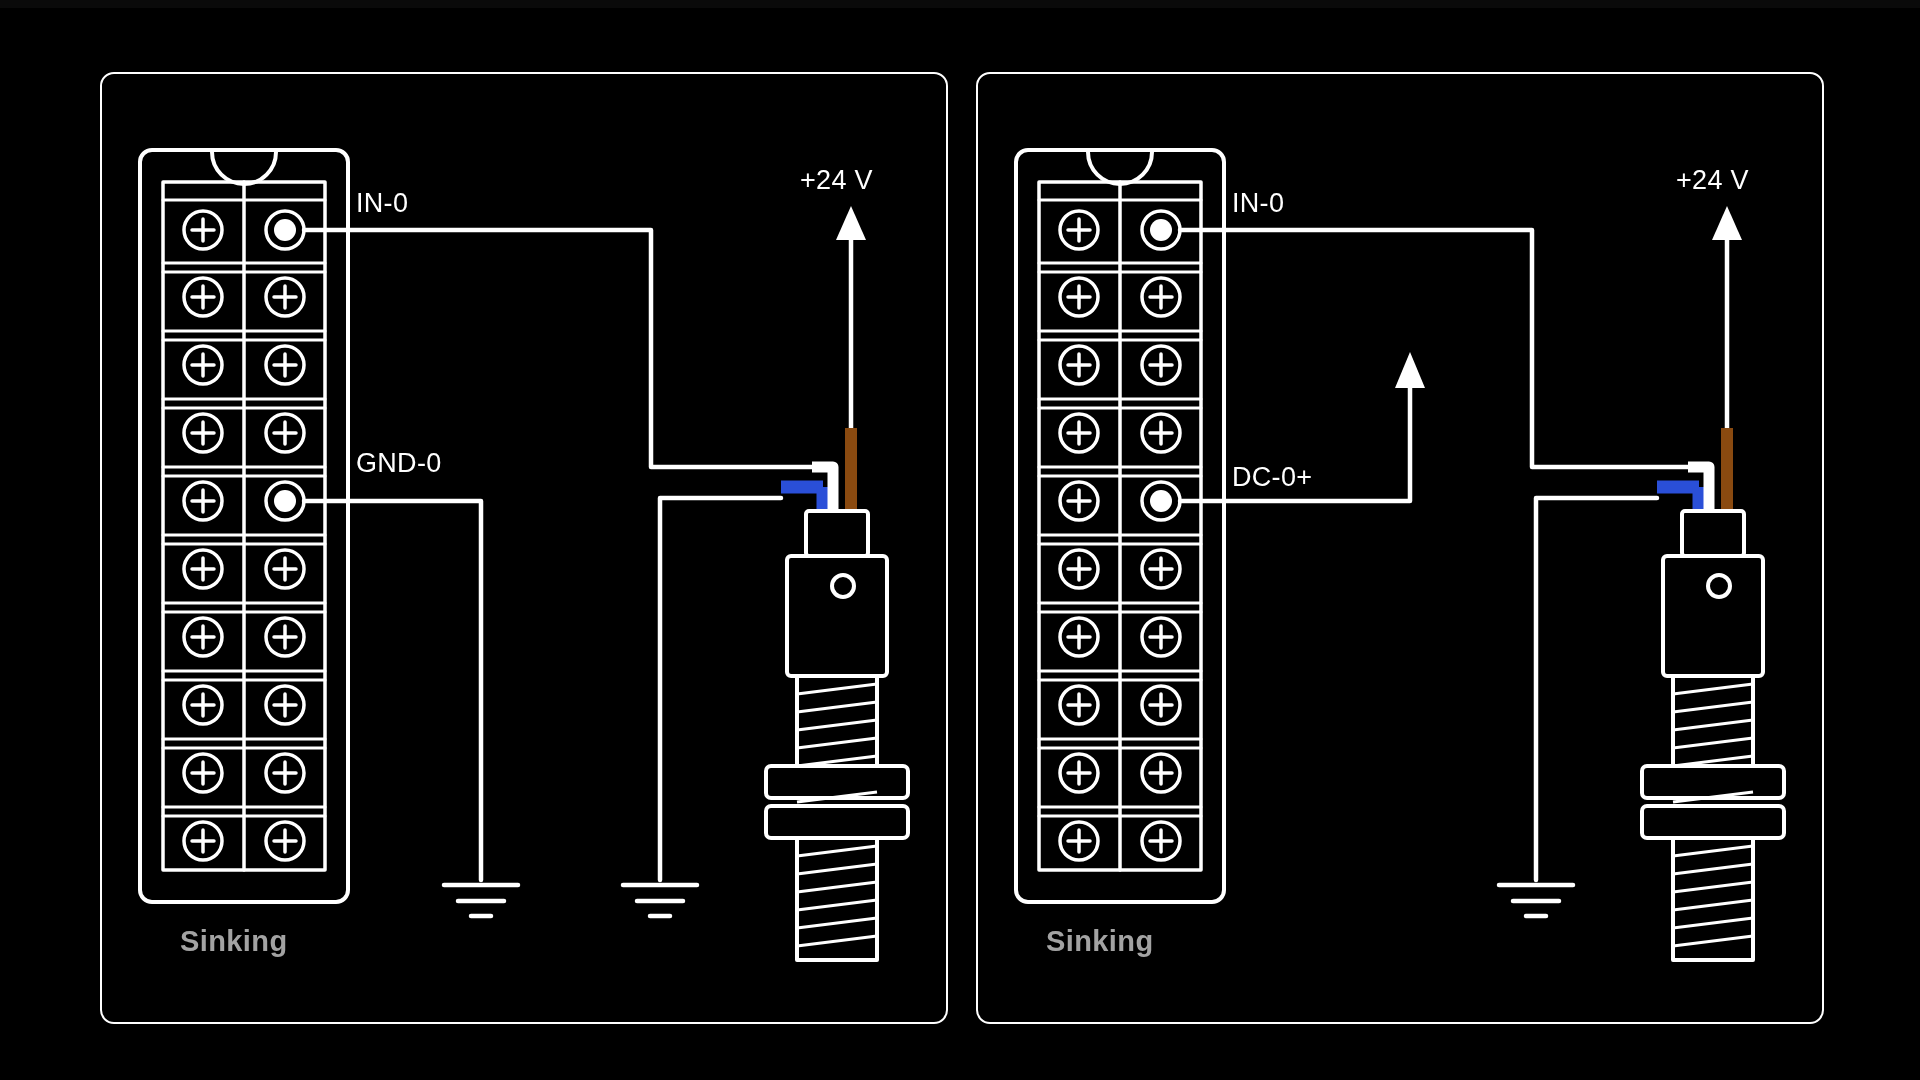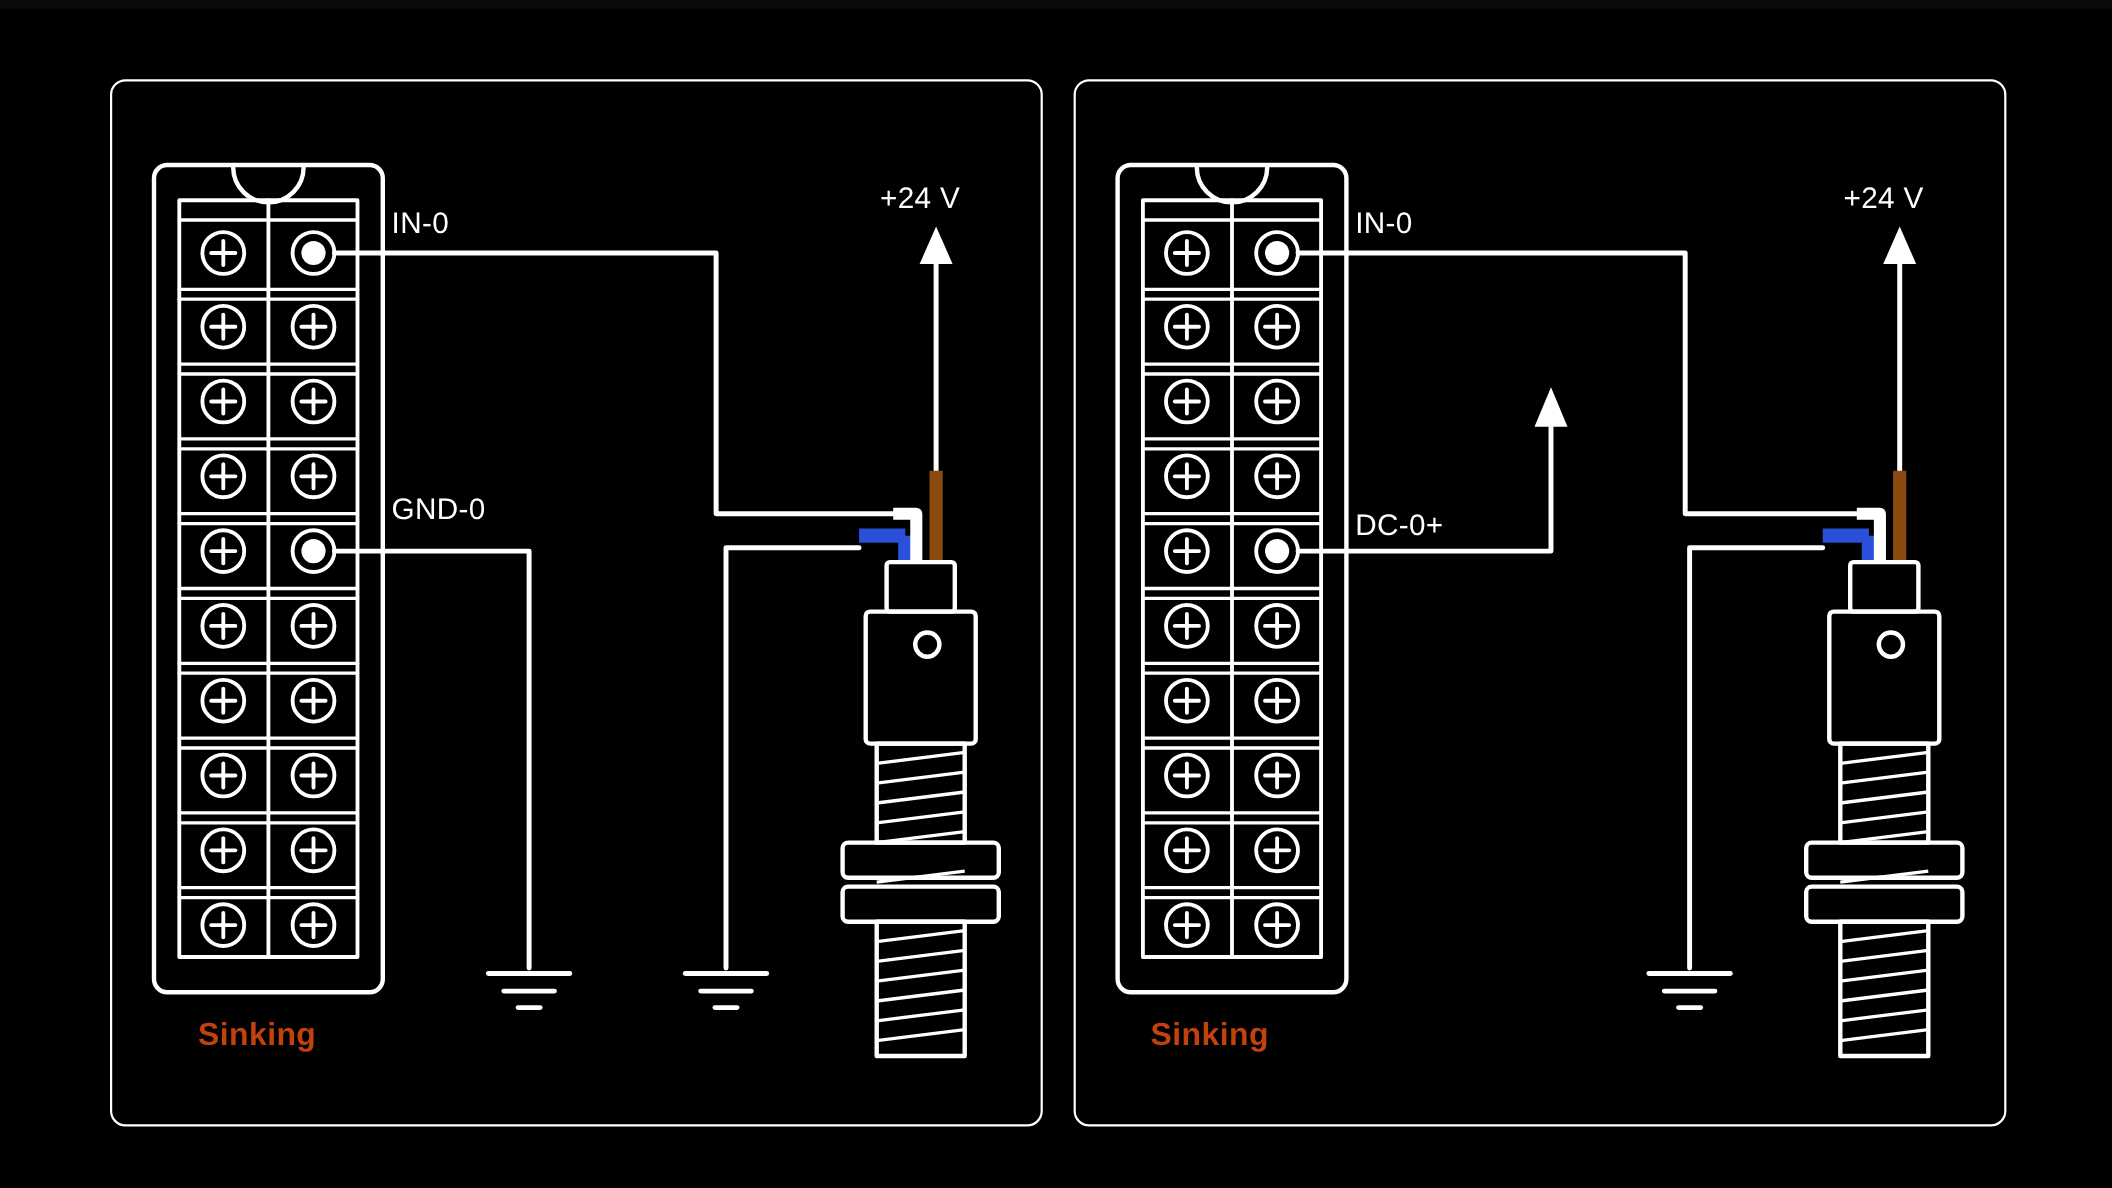--- a/index.html
+++ b/index.html
@@ -1,20 +1,20 @@
 <!DOCTYPE html>
 <html><head>
 <meta charset="utf-8">
 <style>
   html,body{margin:0;padding:0;background:#0a0a0a;}
   body{width:1920px;height:1080px;font-family:"Liberation Sans",sans-serif;overflow:hidden;}
   #stage{position:relative;width:1920px;height:1080px;background:#000;}
   .topbar{position:absolute;left:0;top:0;width:1920px;height:8px;background:#0a0a0a;}
   .panel{position:absolute;border:2.5px solid #ffffff;border-radius:14px;box-sizing:border-box;}
-  .caption{position:absolute;color:#c2410c;font-size:29px;font-weight:bold;letter-spacing:.4px;}
+  .caption{position:absolute;color:#a3a3a3;font-size:29px;font-weight:bold;letter-spacing:.4px;}
   .wirelabel{position:absolute;color:#ffffff;font-size:27px;letter-spacing:.3px;white-space:nowrap;}
   svg{position:absolute;left:0;top:0;overflow:visible;}
 </style>
 </head>
 <body>
 
 <div id="stage">
 
   <div class="topbar"></div>
 

